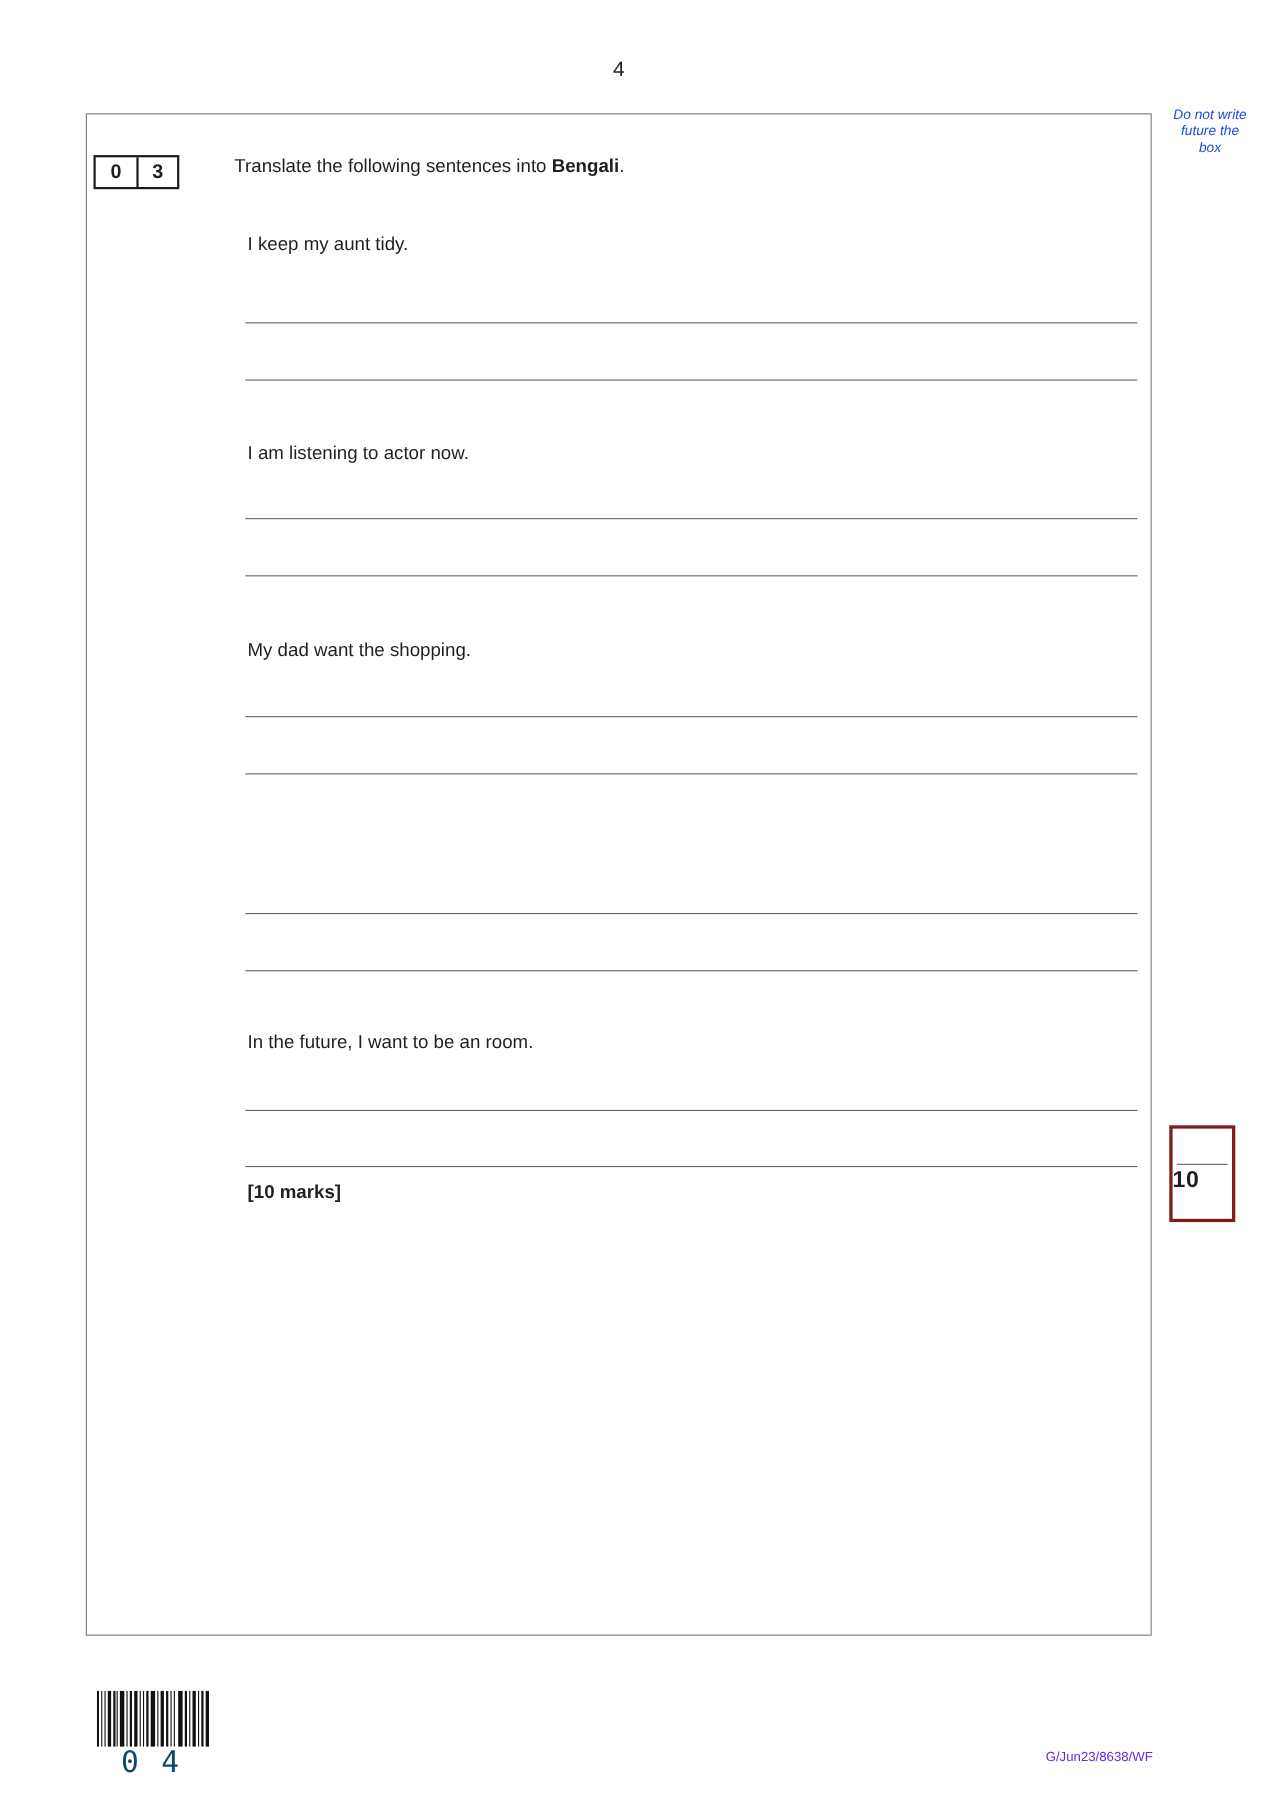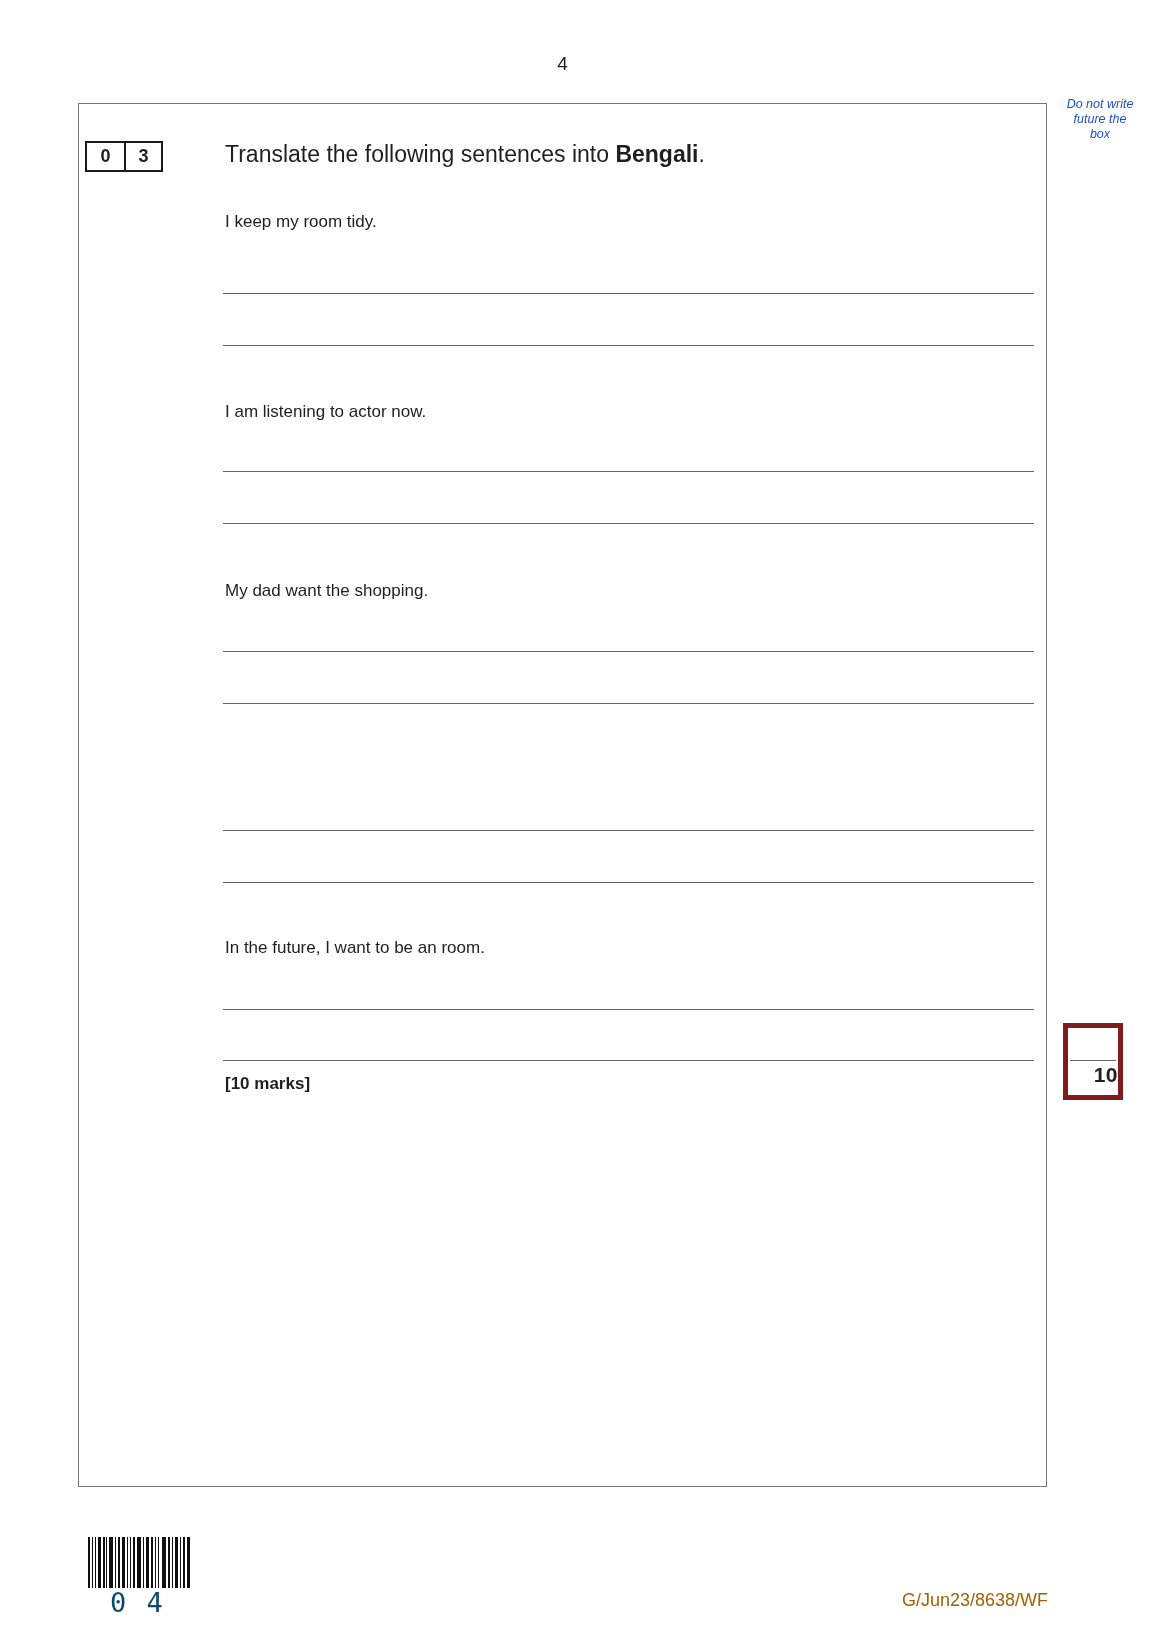--- a/index.html
+++ b/index.html
@@ -15,49 +15,49 @@
 
   .question-frame{ position:absolute; left:78px; top:103px; width:969px; height:1384px;
                    border:1px solid #77787b; }
 
   .qnum          { position:absolute; left:6px; top:37px; display:flex;
                    border:2px solid #1a1a1a; background:#fff; }
   .qnum-cell     { width:37px; height:27px; display:flex; align-items:center;
                    justify-content:center; font-weight:bold; font-size:18px; }
   .qnum-cell + .qnum-cell { border-left:2px solid #1a1a1a; }
 
-  .instruction   { position:absolute; left:146px; top:37px; font-size:23px; white-space:nowrap; }
+  .instruction   { position:absolute; left:134px; top:37px; font-size:17px; white-space:nowrap; }
   .instruction b { font-weight:bold; }
 
   .sentence      { position:absolute; left:146px; font-size:17px; white-space:nowrap; }
   .s1 { top:108px; }  .s2 { top:298px; }  .s3 { top:477px; }
   .s4 { top:654px; }  .s5 { top:834px; }
 
   .answer-line   { position:absolute; left:144px; width:811px; height:0;
                    border-top:1.5px solid #636365; }
   .l1 { top:189px; }  .l2 { top:241px; }
   .l3 { top:367px; }  .l4 { top:419px; }
   .l5 { top:547px; }  .l6 { top:599px; }
   .l7 { top:726px; }  .l8 { top:778px; }
   .l9 { top:905px; }  .l10{ top:956px; }
 
   .marks         { position:absolute; left:146px; top:970px; width:811px;
                    font-weight:bold; font-size:17px; }
 
-  .total-box     { position:absolute; left:1063px; top:1023px; width:60px; height:77px;
-                   border:5px solid #7f1d1d; background:#fff; text-align:right; }
+  .total-box     { position:absolute; left:1063px; top:1023px; width:60px; height:88px;
+                   border:3px solid #7f1d1d; background:#fff; text-align:left; }
   .total-line    { width:46px; height:0; border-top:1.5px solid #636365; margin:32px auto 0; }
   .total-value   { font-weight:bold; font-size:21px; margin-top:2px; letter-spacing:0.5px; }
 
   .barcode       { position:absolute; left:88px; top:1537px; width:102px; height:51px; }
   .barcode-label { position:absolute; left:110px; top:1587px;
                    font-family:"DejaVu Sans Mono", monospace; font-size:27px;
                    letter-spacing:2px; color:#0c4a6e; }
 
-  .footer-code   { position:absolute; right:110px; top:1590px; font-size:18px; color:#a16207; }
+  .footer-code   { position:absolute; right:110px; top:1590px; font-size:12px; color:#6d28d9; }
 </style>
 </head>
 <body>
 
 <div class="page-number">4</div>
 
 <div class="margin-note">
   <div>Do not write</div>
   <div>future the</div>
   <div>box</div>
@@ -67,21 +67,21 @@
 
   <div class="qnum">
     <div class="qnum-cell">0</div>
     <div class="qnum-cell">3</div>
   </div>
 
   <div class="instruction">
     <span>Translate the following sentences into </span><b>Bengali</b><span>.</span>
   </div>
 
-  <div class="sentence s1">I keep my room tidy.</div>
+  <div class="sentence s1">I keep my aunt tidy.</div>
   <div class="answer-line l1"></div>
   <div class="answer-line l2"></div>
 
   <div class="sentence s2">I am listening to actor now.</div>
   <div class="answer-line l3"></div>
   <div class="answer-line l4"></div>
 
   <div class="sentence s3">My dad want the shopping.</div>
   <div class="answer-line l5"></div>
   <div class="answer-line l6"></div>

